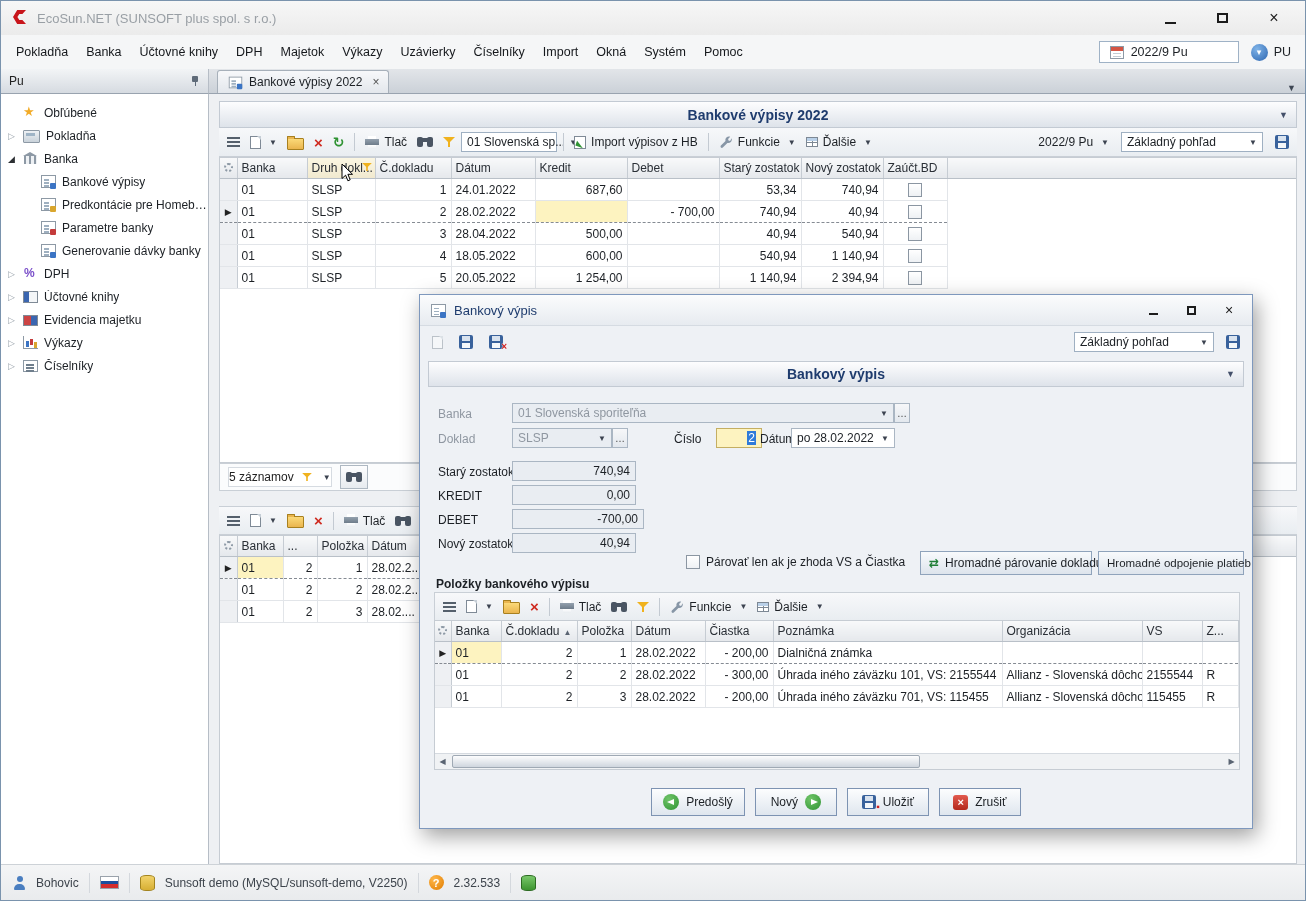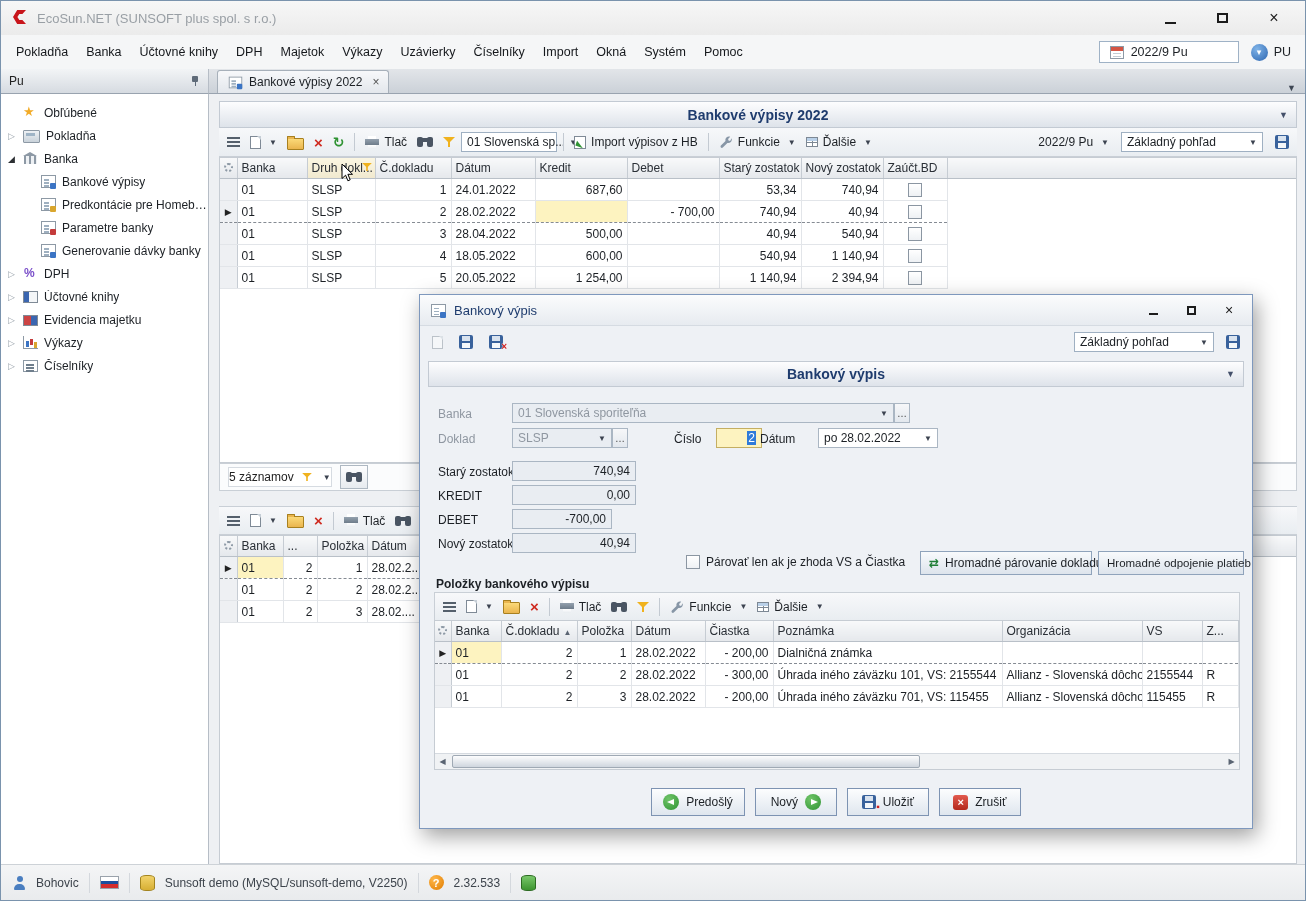--- a/index.html
+++ b/index.html
@@ -590,37 +590,37 @@
     <span class="caret">▼</span>
   </span>
   <span class="mini" style="left:192px;top:133px">…</span>
 
   <span class="fld-label" style="left:254px;top:137px">Číslo</span>
   <span class="ffield yellow" style="left:296px;top:133px;width:46px">
     <span class="sel-text">2</span>
   </span>
 
   <span class="fld-label" style="left:340px;top:137px">Dátum</span>
-  <span class="fcombo" style="left:398px;top:133px;width:120px">
+  <span class="fcombo" style="left:371px;top:133px;width:104px">
     <span>po 28.02.2022</span>
     <span class="caret">▼</span>
   </span>
 
   <span class="fld-label" style="left:18px;top:170px">Starý zostatok</span>
   <span class="ffield" style="left:92px;top:166px;width:124px">
       <span>740,94</span>
     </span>
 
   <span class="fld-label" style="left:18px;top:194px">KREDIT</span>
   <span class="ffield" style="left:92px;top:190px;width:124px">
       <span>0,00</span>
     </span>
 
   <span class="fld-label" style="left:18px;top:218px">DEBET</span>
-  <span class="ffield" style="left:92px;top:214px;width:100px">
+  <span class="ffield" style="left:92px;top:214px;width:132px">
       <span>-700,00</span>
     </span>
 
   <span class="fld-label" style="left:18px;top:242px">Nový zostatok</span>
   <span class="ffield" style="left:92px;top:238px;width:124px">
       <span>40,94</span>
     </span>
 
   <span class="chk-row" style="left:266px;top:260px">
     <span class="cbx"></span>

